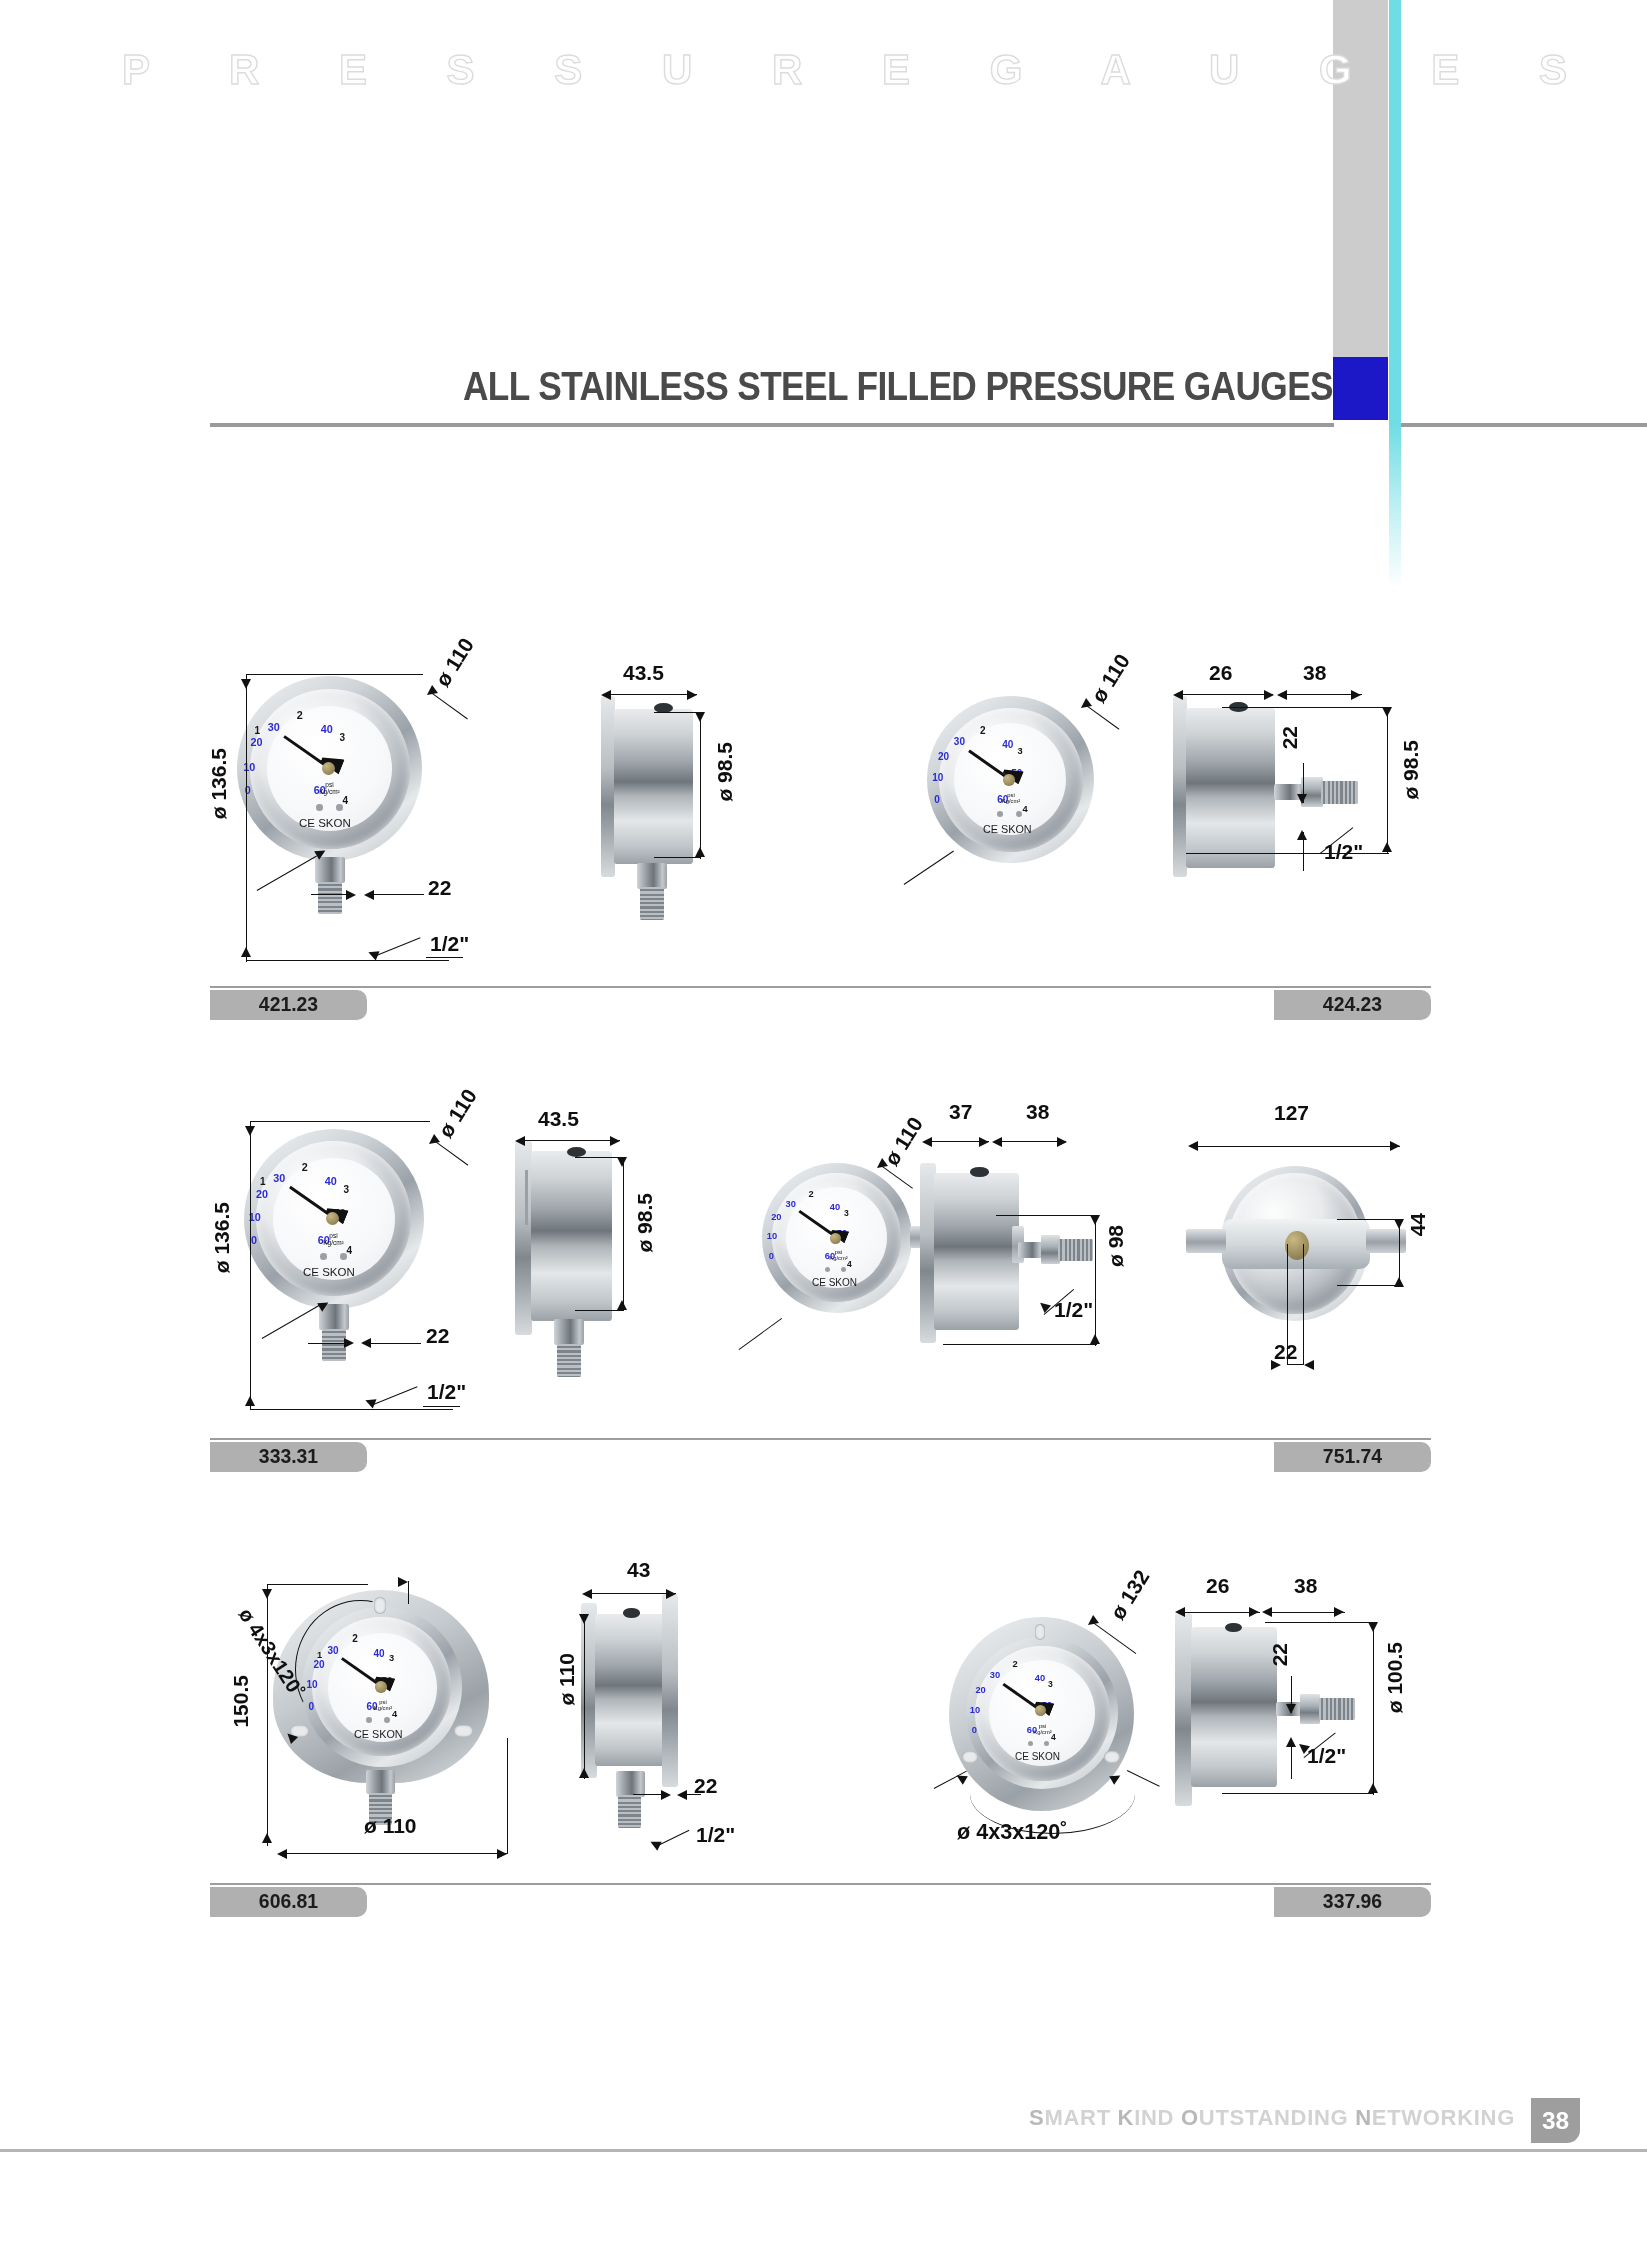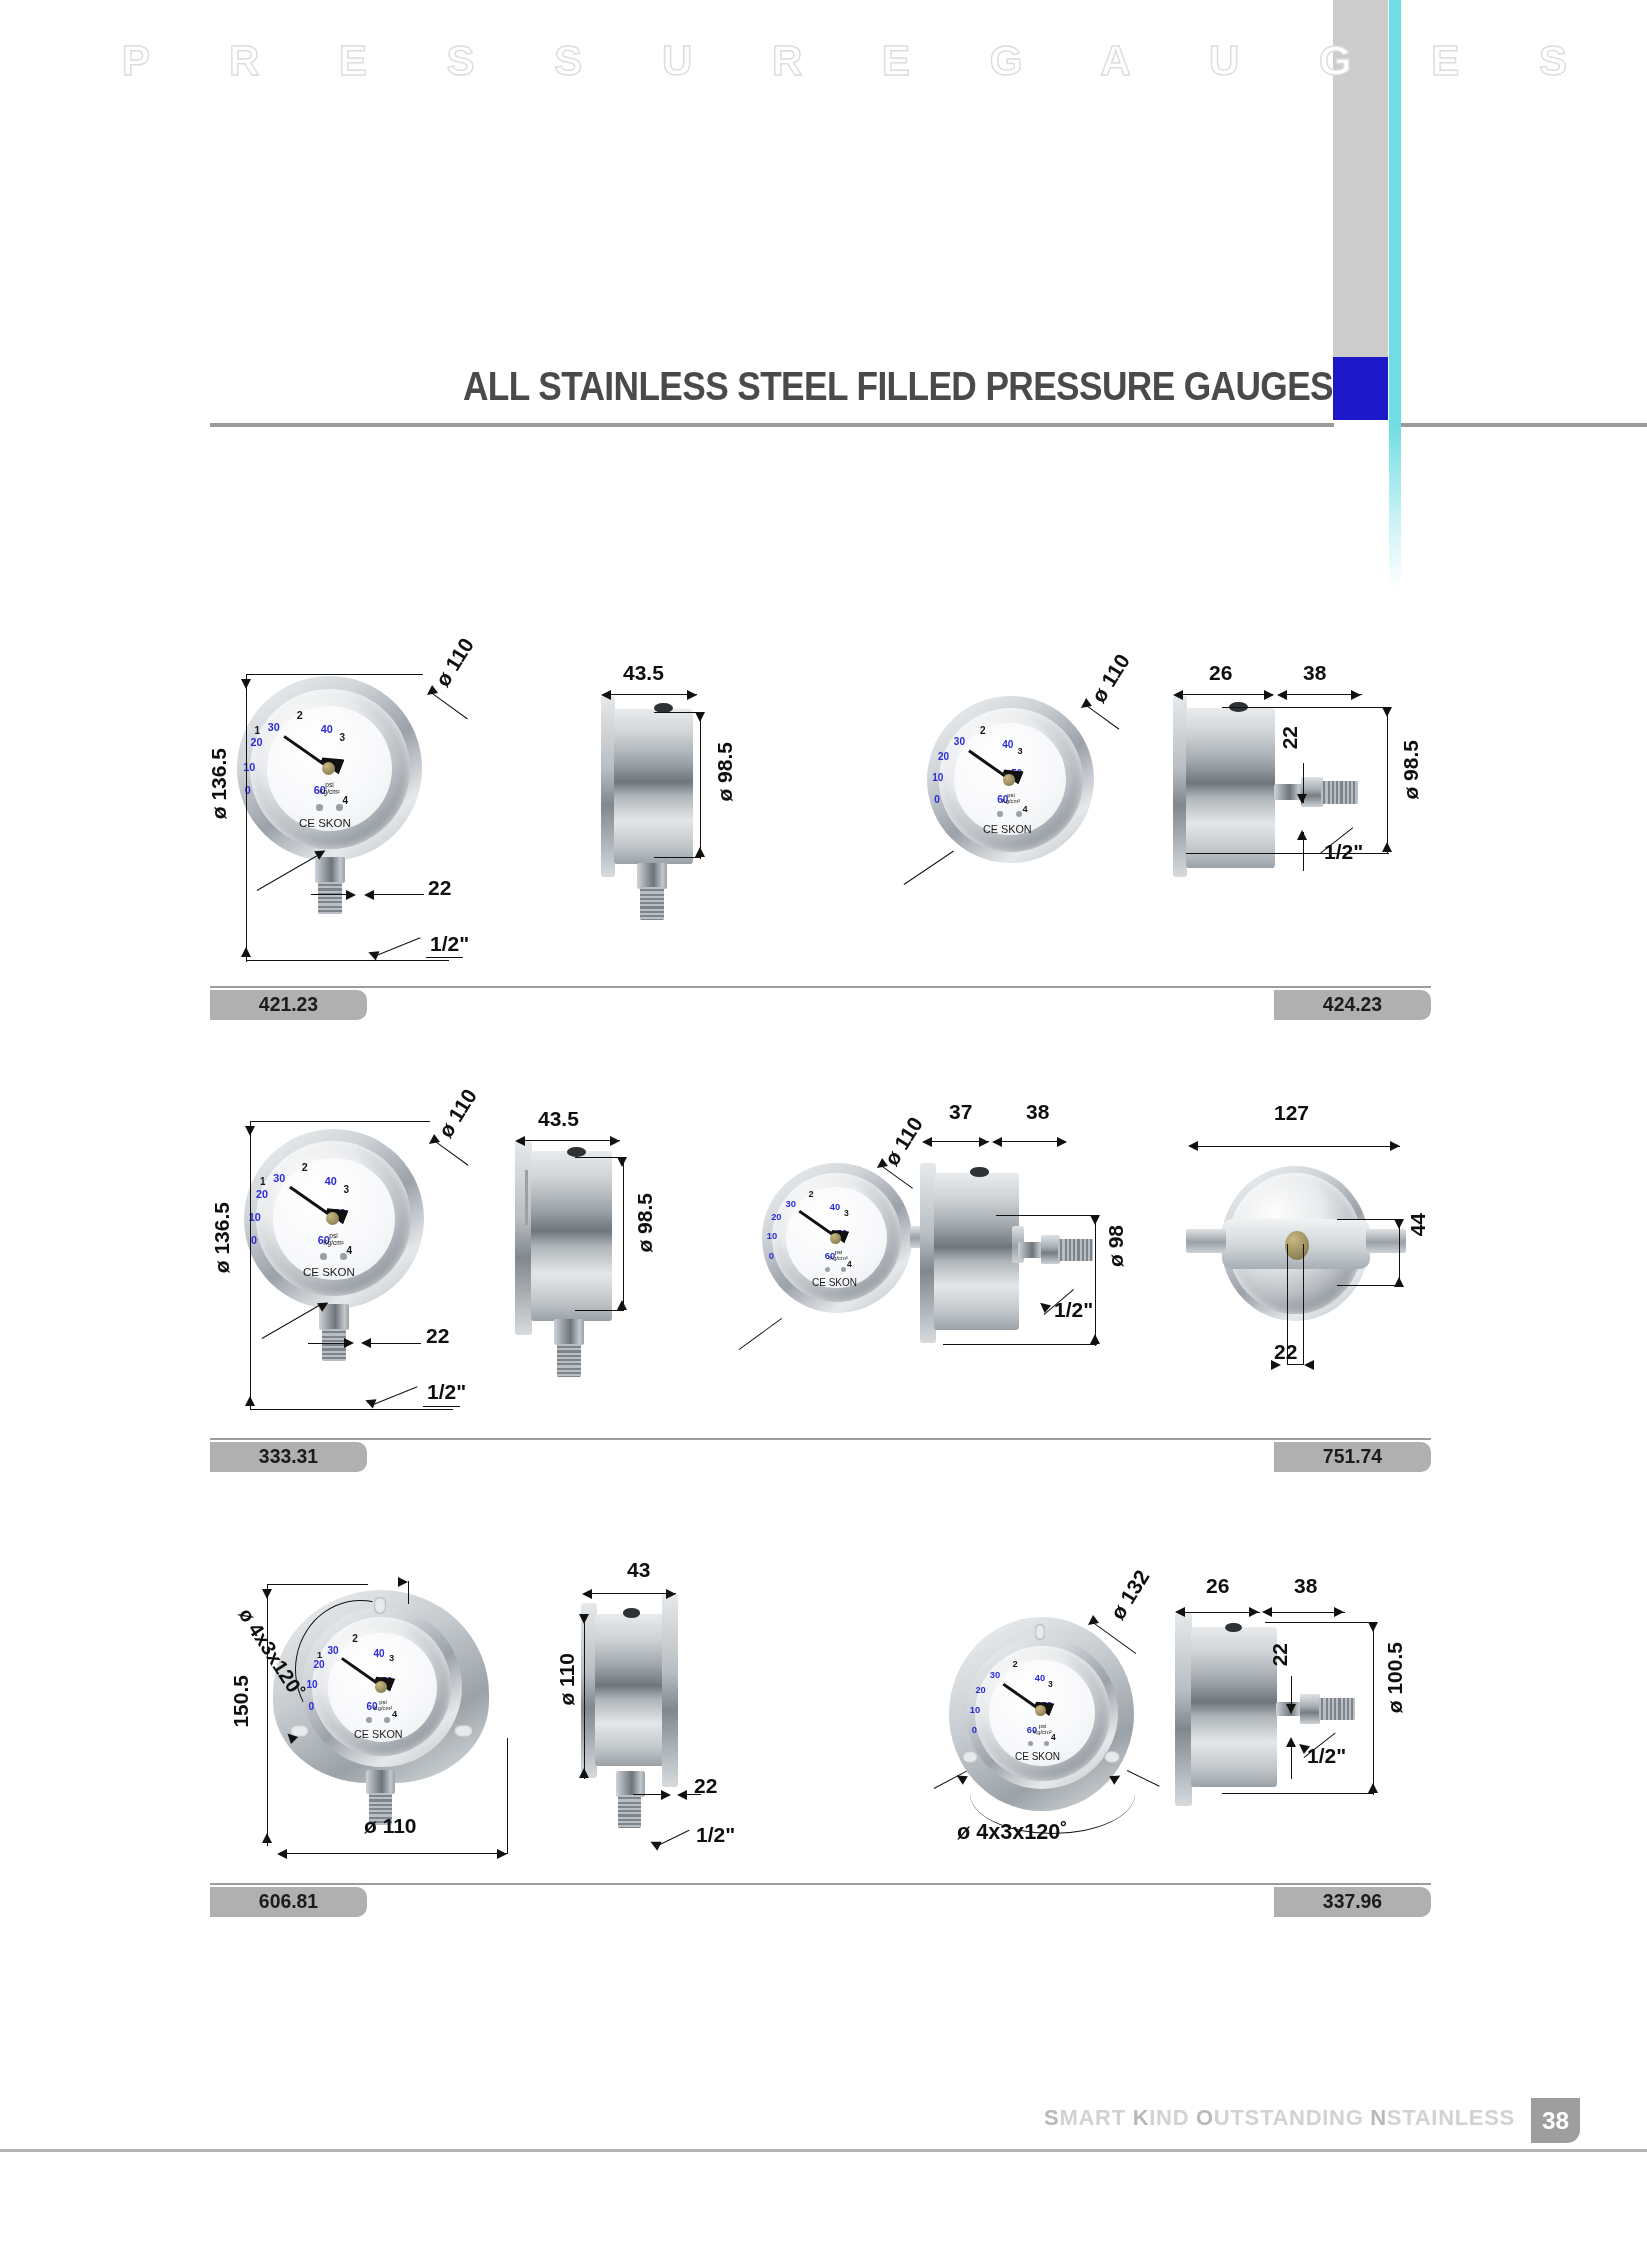--- a/index.html
+++ b/index.html
@@ -10,21 +10,21 @@
     position:relative;
     overflow:hidden;
   }
   
   .rail-gray{position:absolute;left:1333px;top:0;width:55px;height:419px;background:#cccccc;}
   .rail-blue{position:absolute;left:1333px;top:357px;width:55px;height:63px;background:#1c18c8;}
   .rail-cyan{position:absolute;left:1389px;top:0;width:12.2px;height:589px;
     background:linear-gradient(to bottom,#6fdde4 0%,#6fdde4 72%,#c9f2f5 88%,#ffffff 100%);}
   
   .watermark{
-    position:absolute;left:122px;top:37px;
+    position:absolute;left:122px;top:46px;
     font-size:42px;font-weight:bold;letter-spacing:34px;
     color:#ffffff;
     -webkit-text-stroke:1.4px #dcdcdc;
     white-space:nowrap;
     font-family:"Liberation Sans", sans-serif;
   }
   
   .title{
     position:absolute;left:0;top:363px;width:1333px;
     text-align:right;
@@ -594,16 +594,16 @@
     <div class="captab left">606.81</div>
     <div class="captab right">337.96</div>
   </div>
 </div>
 
 <div class="footer-rule"></div>
 <div class="footer-txt">
   <span class="hi">S</span><span>MART</span>
   <span class="hi">K</span><span>IND</span>
   <span class="hi">O</span><span>UTSTANDING</span>
-  <span class="hi">N</span><span>STAINLESS</span>
+  <span class="hi">N</span><span>ETWORKING</span>
 </div>
 <div class="pagebox">38</div>
 
 
 </body></html>

